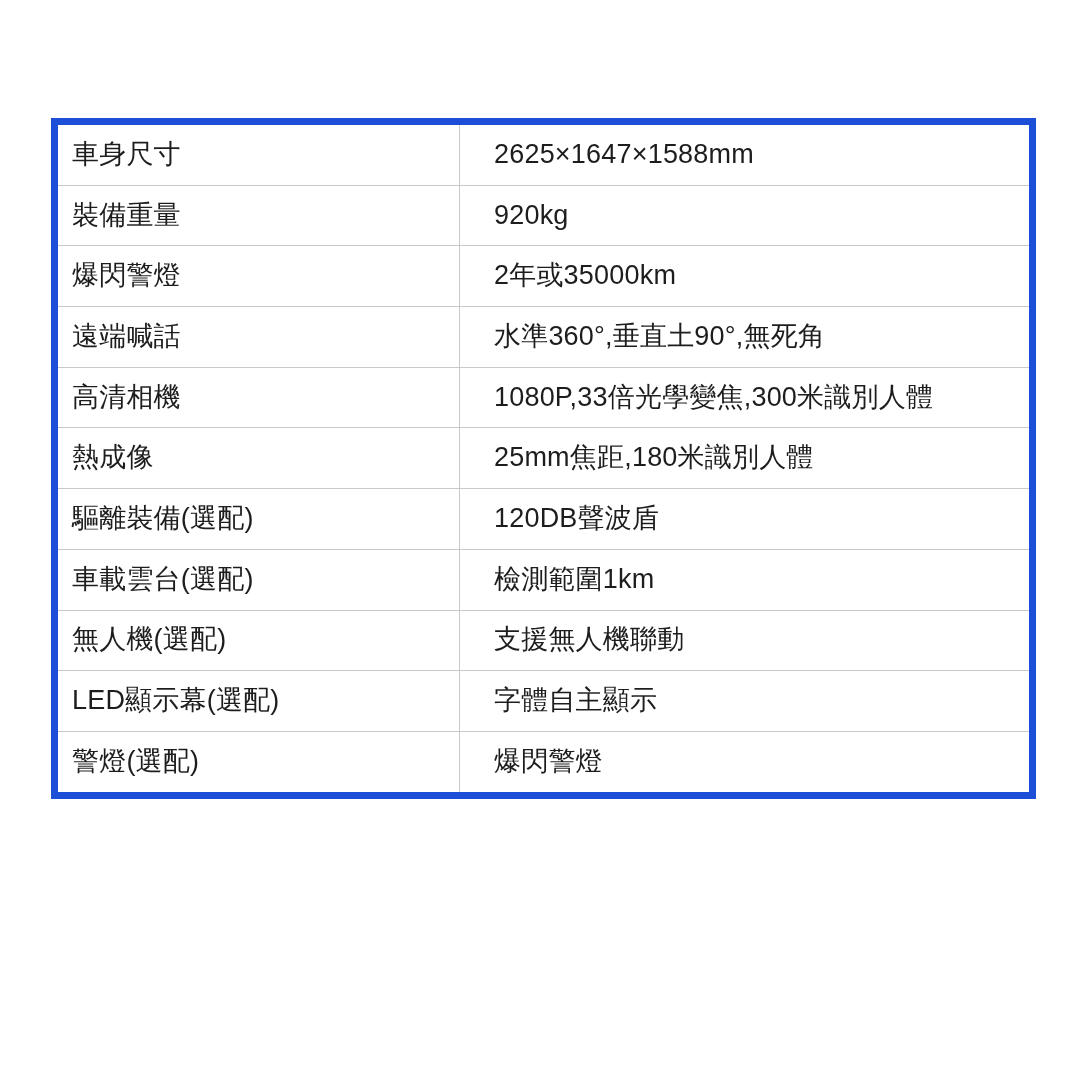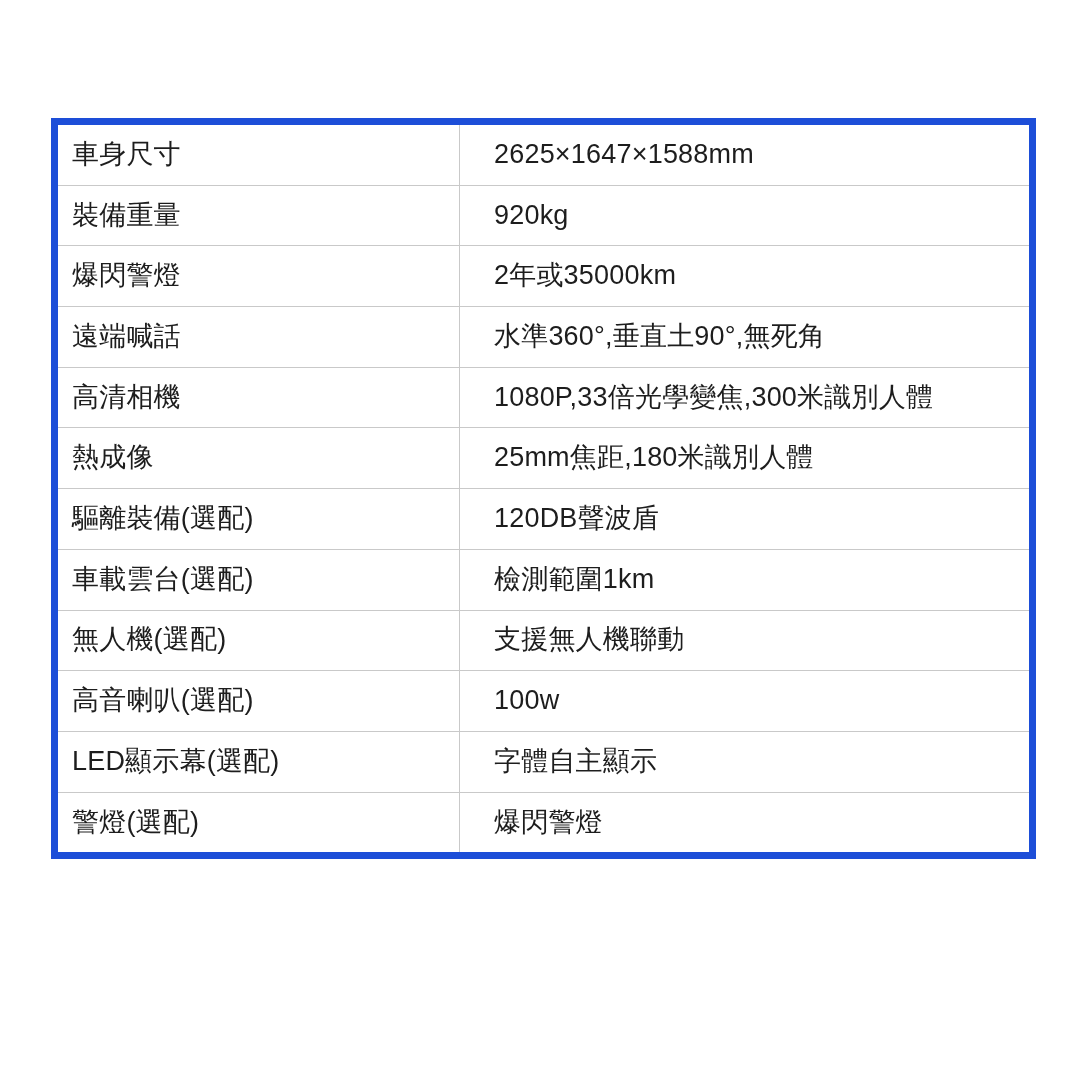--- a/index.html
+++ b/index.html
@@ -95,24 +95,20 @@
       </tr>
       <tr>
         <td class="label">車載雲台(選配)</td>
         <td class="value">檢測範圍1km</td>
       </tr>
       <tr>
         <td class="label">無人機(選配)</td>
         <td class="value">支援無人機聯動</td>
       </tr>
       <tr>
-        <td class="label">高音喇叭(選配)</td>
-        <td class="value">100w</td>
-      </tr>
-      <tr>
         <td class="label">LED顯示幕(選配)</td>
         <td class="value">字體自主顯示</td>
       </tr>
       <tr>
         <td class="label">警燈(選配)</td>
         <td class="value">爆閃警燈</td>
       </tr>
     </tbody>
   </table>
 </div>

